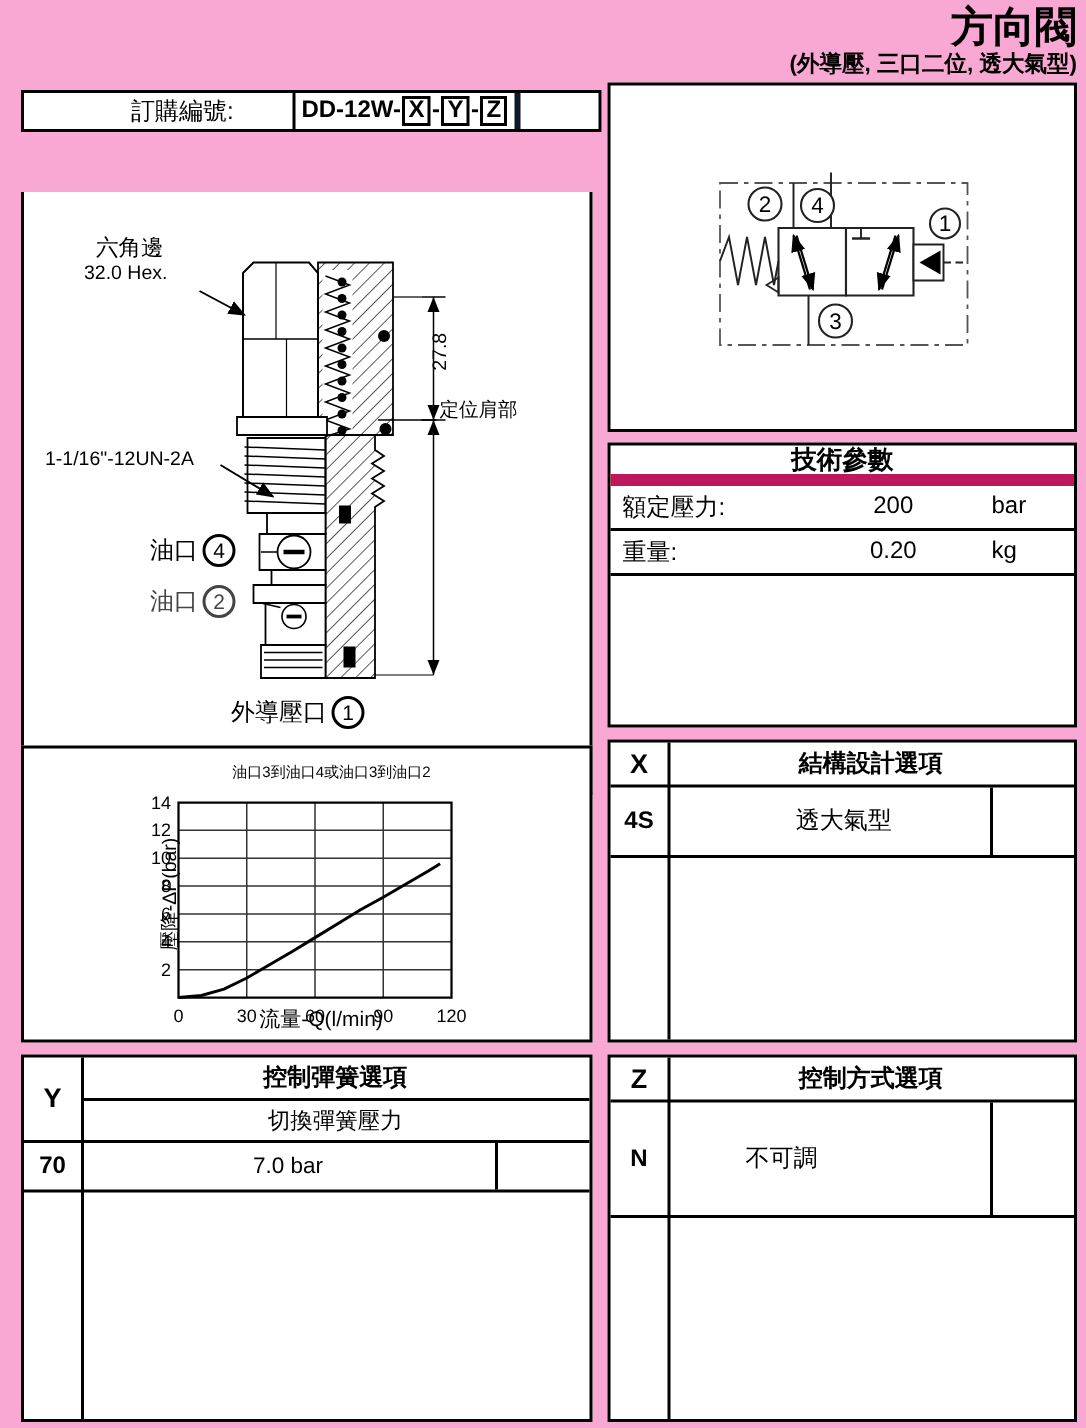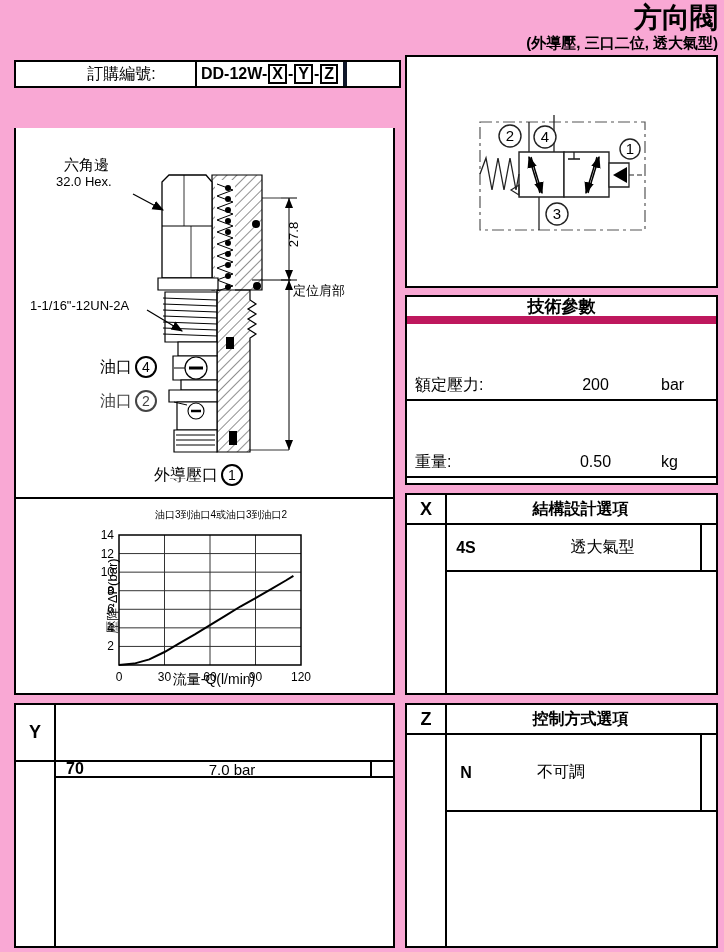--- a/index.html
+++ b/index.html
@@ -37,32 +37,32 @@
   .chart-title{position:absolute;left:60px;top:9px;width:290px;text-align:center;font-size:10px;}
   .chart-ylabel{position:absolute;left:42px;top:88px;width:110px;text-align:center;font-size:13px;
                 transform:rotate(-90deg);transform-origin:center;}
   .chart-xlabel{position:absolute;left:108px;top:172px;width:180px;text-align:center;font-size:14px;}
 
   
   .tech-box{left:405px;top:295px;width:313px;height:190px;}
   .tech-title{height:27px;border-bottom:8px solid #be185d;display:flex;align-items:center;
               justify-content:center;font-size:17px;font-weight:bold;box-sizing:border-box;}
   .tech-row{height:30px;border-bottom:2px solid #000;display:flex;align-items:center;
-            box-sizing:border-box;font-size:16px;margin-top:47px;}
+            box-sizing:border-box;font-size:16px;}
   .tech-label{flex:0 0 115px;padding-left:8px;}
   .tech-value{flex:1;text-align:center;}
   .tech-unit{flex:0 0 55px;text-align:left;}
 
   
   .opt-header{display:flex;height:30px;border-bottom:2px solid #000;box-sizing:border-box;}
   .opt-code-h{flex:0 0 38px;display:flex;align-items:center;justify-content:center;
               font-weight:bold;font-size:18px;}
   .opt-title{flex:1;display:flex;align-items:center;justify-content:center;
              font-weight:bold;font-size:16px;}
-  .opt-row{display:flex;border-bottom:2px solid #000;box-sizing:border-box;margin-left:40px;}
+  .opt-row{display:flex;border-bottom:2px solid #000;box-sizing:border-box;}
   .opt-code{flex:0 0 38px;display:flex;align-items:center;justify-content:center;
             font-weight:bold;font-size:16px;}
   .opt-desc{display:flex;align-items:center;justify-content:center;font-size:16px;
             border-right:2px solid #000;box-sizing:border-box;}
   .opt-right{box-sizing:border-box;}
   .y-head{display:flex;height:57px;border-bottom:2px solid #000;box-sizing:border-box;}
   .y-head-right{flex:1;display:flex;flex-direction:column;}
   .y-head-title{height:29px;border-bottom:2px solid #000;display:flex;align-items:center;
                 justify-content:center;font-weight:bold;font-size:16px;box-sizing:border-box;}
   .y-head-sub{flex:1;display:flex;align-items:center;justify-content:center;font-size:15px;}
@@ -179,21 +179,21 @@
       <span class="circ">4</span>
     </div>
     <div class="dlabel" style="left:84px;top:262px;color:#444;">
       <span>油口</span>
       <span class="circ" style="border-color:#444;">2</span>
     </div>
     <div class="dlabel" style="left:138px;top:336px;">
       <span>外導壓口</span>
       <span class="circ">1</span>
     </div>
-    <div class="dlabel-sm" style="left:277px;top:154px;">定位肩部</div>
+    <div class="dlabel-sm" style="left:277px;top:136px;">定位肩部</div>
     <div class="dim-text">27.8</div>
     <div class="unit-note">尺寸單位:mm</div>
   </div>
 
   <div class="box" style="left:405px;top:55px;width:313px;height:233px;">
     <svg width="309" height="229" viewBox="0 0 309 229">
       <defs>
         <marker id="arrS" viewBox="0 0 10 10" refX="9" refY="5" markerWidth="8" markerHeight="8" orient="auto-start-reverse">
           <path d="M0,1 L10,5 L0,9 z" fill="#000"></path>
         </marker>
@@ -239,21 +239,21 @@
 
   <div class="box tech-box">
     <div class="tech-title">技術參數</div>
     <div class="tech-row">
       <div class="tech-label">額定壓力:</div>
       <div class="tech-value">200</div>
       <div class="tech-unit">bar</div>
     </div>
     <div class="tech-row">
       <div class="tech-label">重量:</div>
-      <div class="tech-value">0.50</div>
+      <div class="tech-value">0.20</div>
       <div class="tech-unit">kg</div>
     </div>
   </div>
 
   <div class="box chart-box">
     <div class="chart-title">油口3到油口4或油口3到油口2</div>
     <svg id="chart-svg" width="377" height="194" viewBox="0 0 377 194" style="position:absolute;left:0;top:0;">
         <text x="103" y="182" text-anchor="middle" font-size="12" fill="#000">0</text>
         <line x1="148.5" y1="36" x2="148.5" y2="166" stroke="#333" stroke-width="1"></line>
         <text x="148.5" y="182" text-anchor="middle" font-size="12" fill="#000">30</text>
@@ -292,22 +292,26 @@
       <div class="opt-code">4S</div>
       <div class="opt-desc" style="flex:0 0 217px;padding-left:20px;">透大氣型</div>
       <div class="opt-right" style="flex:1;"></div>
     </div>
   </div>
 
   <div class="box" style="left:14px;top:703px;width:381px;height:245px;">
     <div class="vline" style="left:38px;"></div>
     <div class="y-head">
       <div class="opt-code-h">Y</div>
-    </div>
-    <div class="opt-row" style="height:16px;">
+      <div class="y-head-right">
+        <div class="y-head-title">控制彈簧選項</div>
+        <div class="y-head-sub">切換彈簧壓力</div>
+      </div>
+    </div>
+    <div class="opt-row" style="height:33px;">
       <div class="opt-code">70</div>
       <div class="opt-desc" style="flex:0 0 278px;font-size:15px;">7.0 bar</div>
       <div class="opt-right" style="flex:1;"></div>
     </div>
   </div>
 
   <div class="box" style="left:405px;top:703px;width:313px;height:245px;">
     <div class="vline" style="left:38px;"></div>
     <div class="opt-header">
       <div class="opt-code-h">Z</div>

